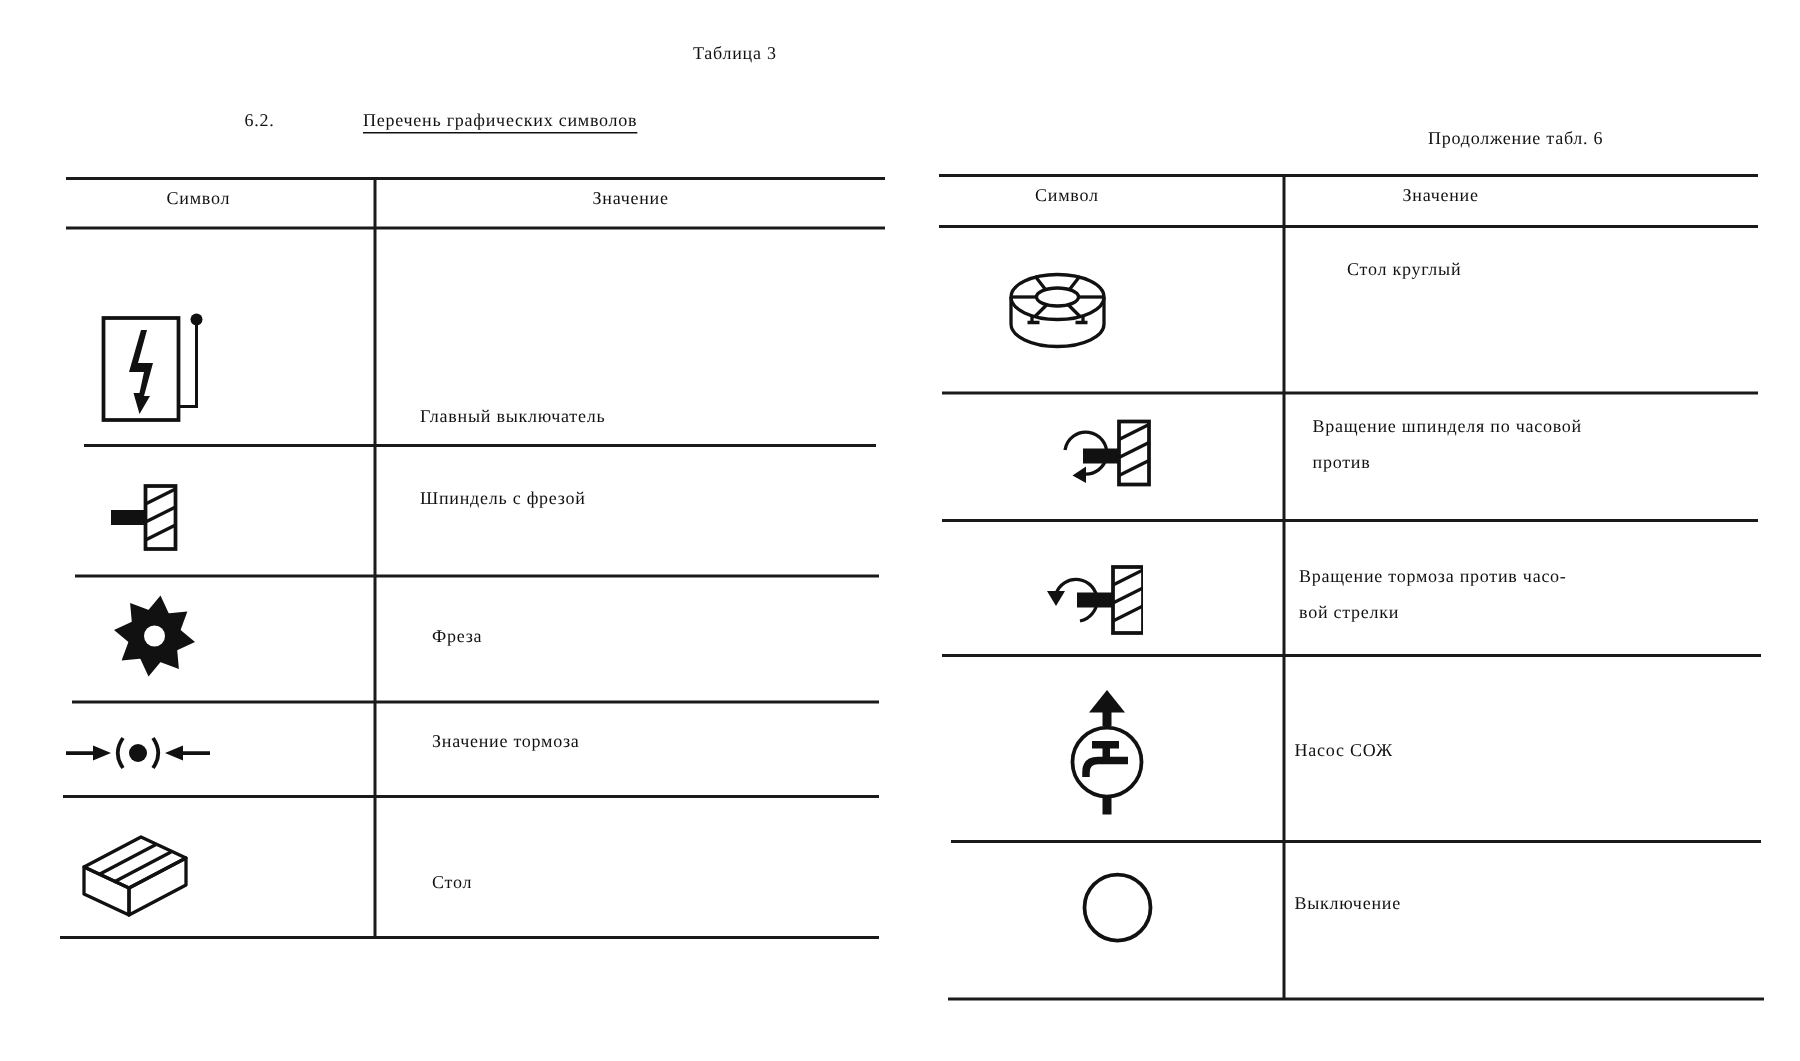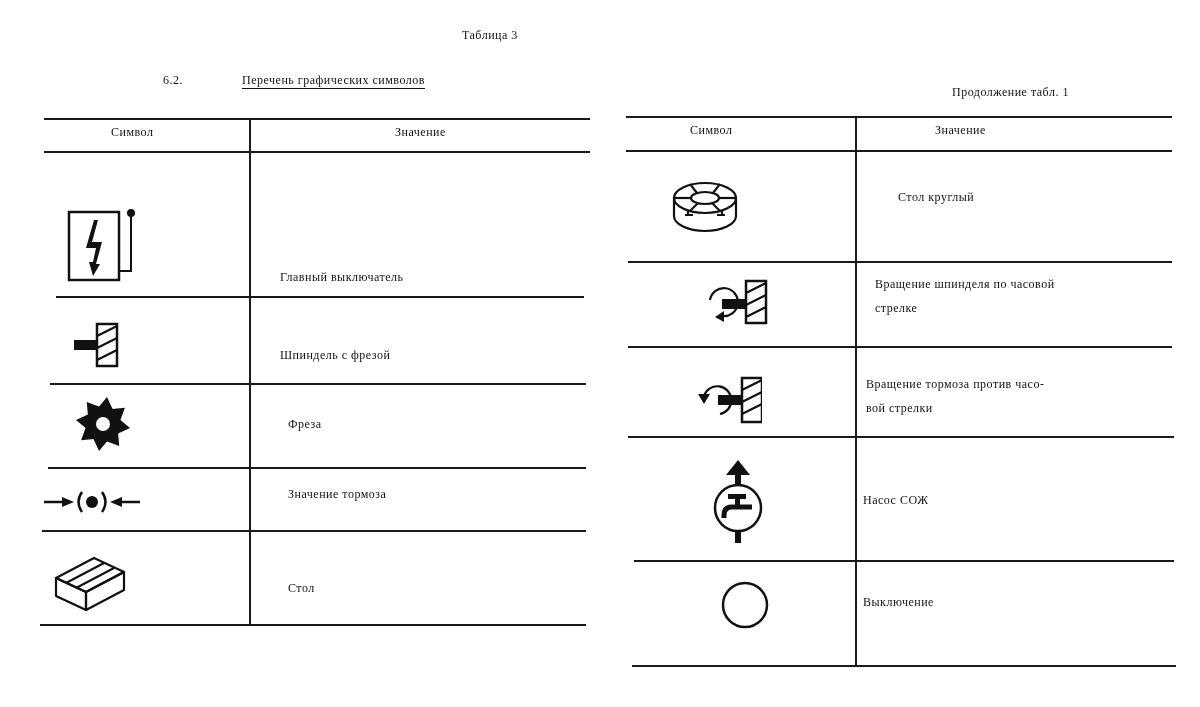--- a/index.html
+++ b/index.html
@@ -42,21 +42,21 @@
   </div>
 
   <div>
     <svg class="sym" style="left:72px; top:322px;" width="50" height="48" viewBox="0 0 50 48">
       <rect x="2" y="18" width="24" height="10" fill="#111"></rect>
       <rect x="25" y="2" width="20" height="42" fill="#fff" stroke="#111" stroke-width="2.5"></rect>
       <line x1="25" y1="14" x2="45" y2="4" stroke="#111" stroke-width="2.2"></line>
       <line x1="25" y1="26" x2="45" y2="16" stroke="#111" stroke-width="2.2"></line>
       <line x1="25" y1="38" x2="45" y2="28" stroke="#111" stroke-width="2.2"></line>
     </svg>
-    <div class="txt" style="left:280px; top:348px;">Шпиндель с фрезой</div>
+    <div class="txt" style="left:280px; top:325px;">Шпиндель с фрезой</div>
   </div>
 
   <div>
     <svg class="sym" style="left:75px; top:396px;" width="56" height="56" viewBox="-28 -28 56 56">
       <g fill="#111">
         <circle r="17"></circle>
         <g id="tooth">
             <polygon points="-6,-15 4,-27 10,-14"></polygon>
           </g>
         <use href="#tooth" transform="rotate(45)"></use>
@@ -92,21 +92,21 @@
         <polygon points="2,24 32,38 32,56 2,42"></polygon>
         <polygon points="32,38 70,18 70,36 32,56"></polygon>
         <line x1="12" y1="29" x2="50" y2="9"></line>
         <line x1="22" y1="34" x2="60" y2="14"></line>
       </g>
     </svg>
     <div class="txt" style="left:288px; top:564px;margin-top:17px;">Стол</div>
   </div>
 </div>
 
-<div class="txt" style="left:952px; top:85px;">Продолжение табл. 1</div>
+<div class="txt" style="left:952px; top:85px;">Продолжение табл. 6</div>
 
 <div>
   <div class="hline" style="left:626px; top:116px; width:546px;"></div>
   <div class="hline" style="left:626px; top:150px; width:546px;"></div>
   <div class="vline" style="left:855px; top:116px; height:550px;"></div>
   <div class="txt" style="left:690px; top:123px;">Символ</div>
   <div class="txt" style="left:935px; top:123px;">Значение</div>
 
   <div class="hline" style="left:628px; top:261px; width:544px; height:1.5px;"></div>
   <div class="hline" style="left:628px; top:346px; width:544px; height:1.5px;"></div>
@@ -123,35 +123,35 @@
         <line x1="19" y1="18" x2="2" y2="18"></line>
         <line x1="47" y1="18" x2="64" y2="18"></line>
         <line x1="25" y1="13" x2="18" y2="4"></line>
         <line x1="41" y1="13" x2="48" y2="4"></line>
         <line x1="26" y1="23" x2="18" y2="31"></line>
         <line x1="40" y1="23" x2="48" y2="31"></line>
         <path d="M16,31 L16,35 M13,35 L21,35"></path>
         <path d="M50,31 L50,35 M45,35 L53,35"></path>
       </g>
     </svg>
-    <div class="txt" style="left:898px; top:190px;text-align:center;">Стол круглый</div>
+    <div class="txt" style="left:898px; top:172px;text-align:center;">Стол круглый</div>
   </div>
 
   <div>
     <svg class="sym" style="left:704px; top:278px;" width="66" height="50" viewBox="0 0 66 50">
       <path d="M6,22 A14,14 0 1 1 18,38" fill="none" stroke="#111" stroke-width="2.2"></path>
       <polygon points="20,33 11,39 20,44" fill="#111"></polygon>
       <rect x="18" y="21" width="26" height="10" fill="#111"></rect>
       <rect x="42" y="3" width="20" height="42" fill="#fff" stroke="#111" stroke-width="2.5"></rect>
       <line x1="42" y1="15" x2="62" y2="5" stroke="#111" stroke-width="2.2"></line>
       <line x1="42" y1="27" x2="62" y2="17" stroke="#111" stroke-width="2.2"></line>
       <line x1="42" y1="39" x2="62" y2="29" stroke="#111" stroke-width="2.2"></line>
     </svg>
     <div class="txt" style="left:875px; top:277px;">Вращение шпинделя по часовой</div>
-    <div class="txt" style="left:875px; top:301px;">стрелке</div>
+    <div class="txt" style="left:875px; top:301px;">против</div>
   </div>
 
   <div>
     <svg class="sym" style="left:696px; top:376px;" width="66" height="50" viewBox="0 0 66 50">
       <path d="M8,20 A14,14 0 1 1 24,38" fill="none" stroke="#111" stroke-width="2.2"></path>
       <polygon points="2,18 14,18 8,28" fill="#111"></polygon>
       <rect x="22" y="19" width="26" height="10" fill="#111"></rect>
       <rect x="46" y="2" width="20" height="44" fill="#fff" stroke="#111" stroke-width="2.5"></rect>
       <line x1="46" y1="14" x2="66" y2="4" stroke="#111" stroke-width="2.2"></line>
       <line x1="46" y1="26" x2="66" y2="16" stroke="#111" stroke-width="2.2"></line>

